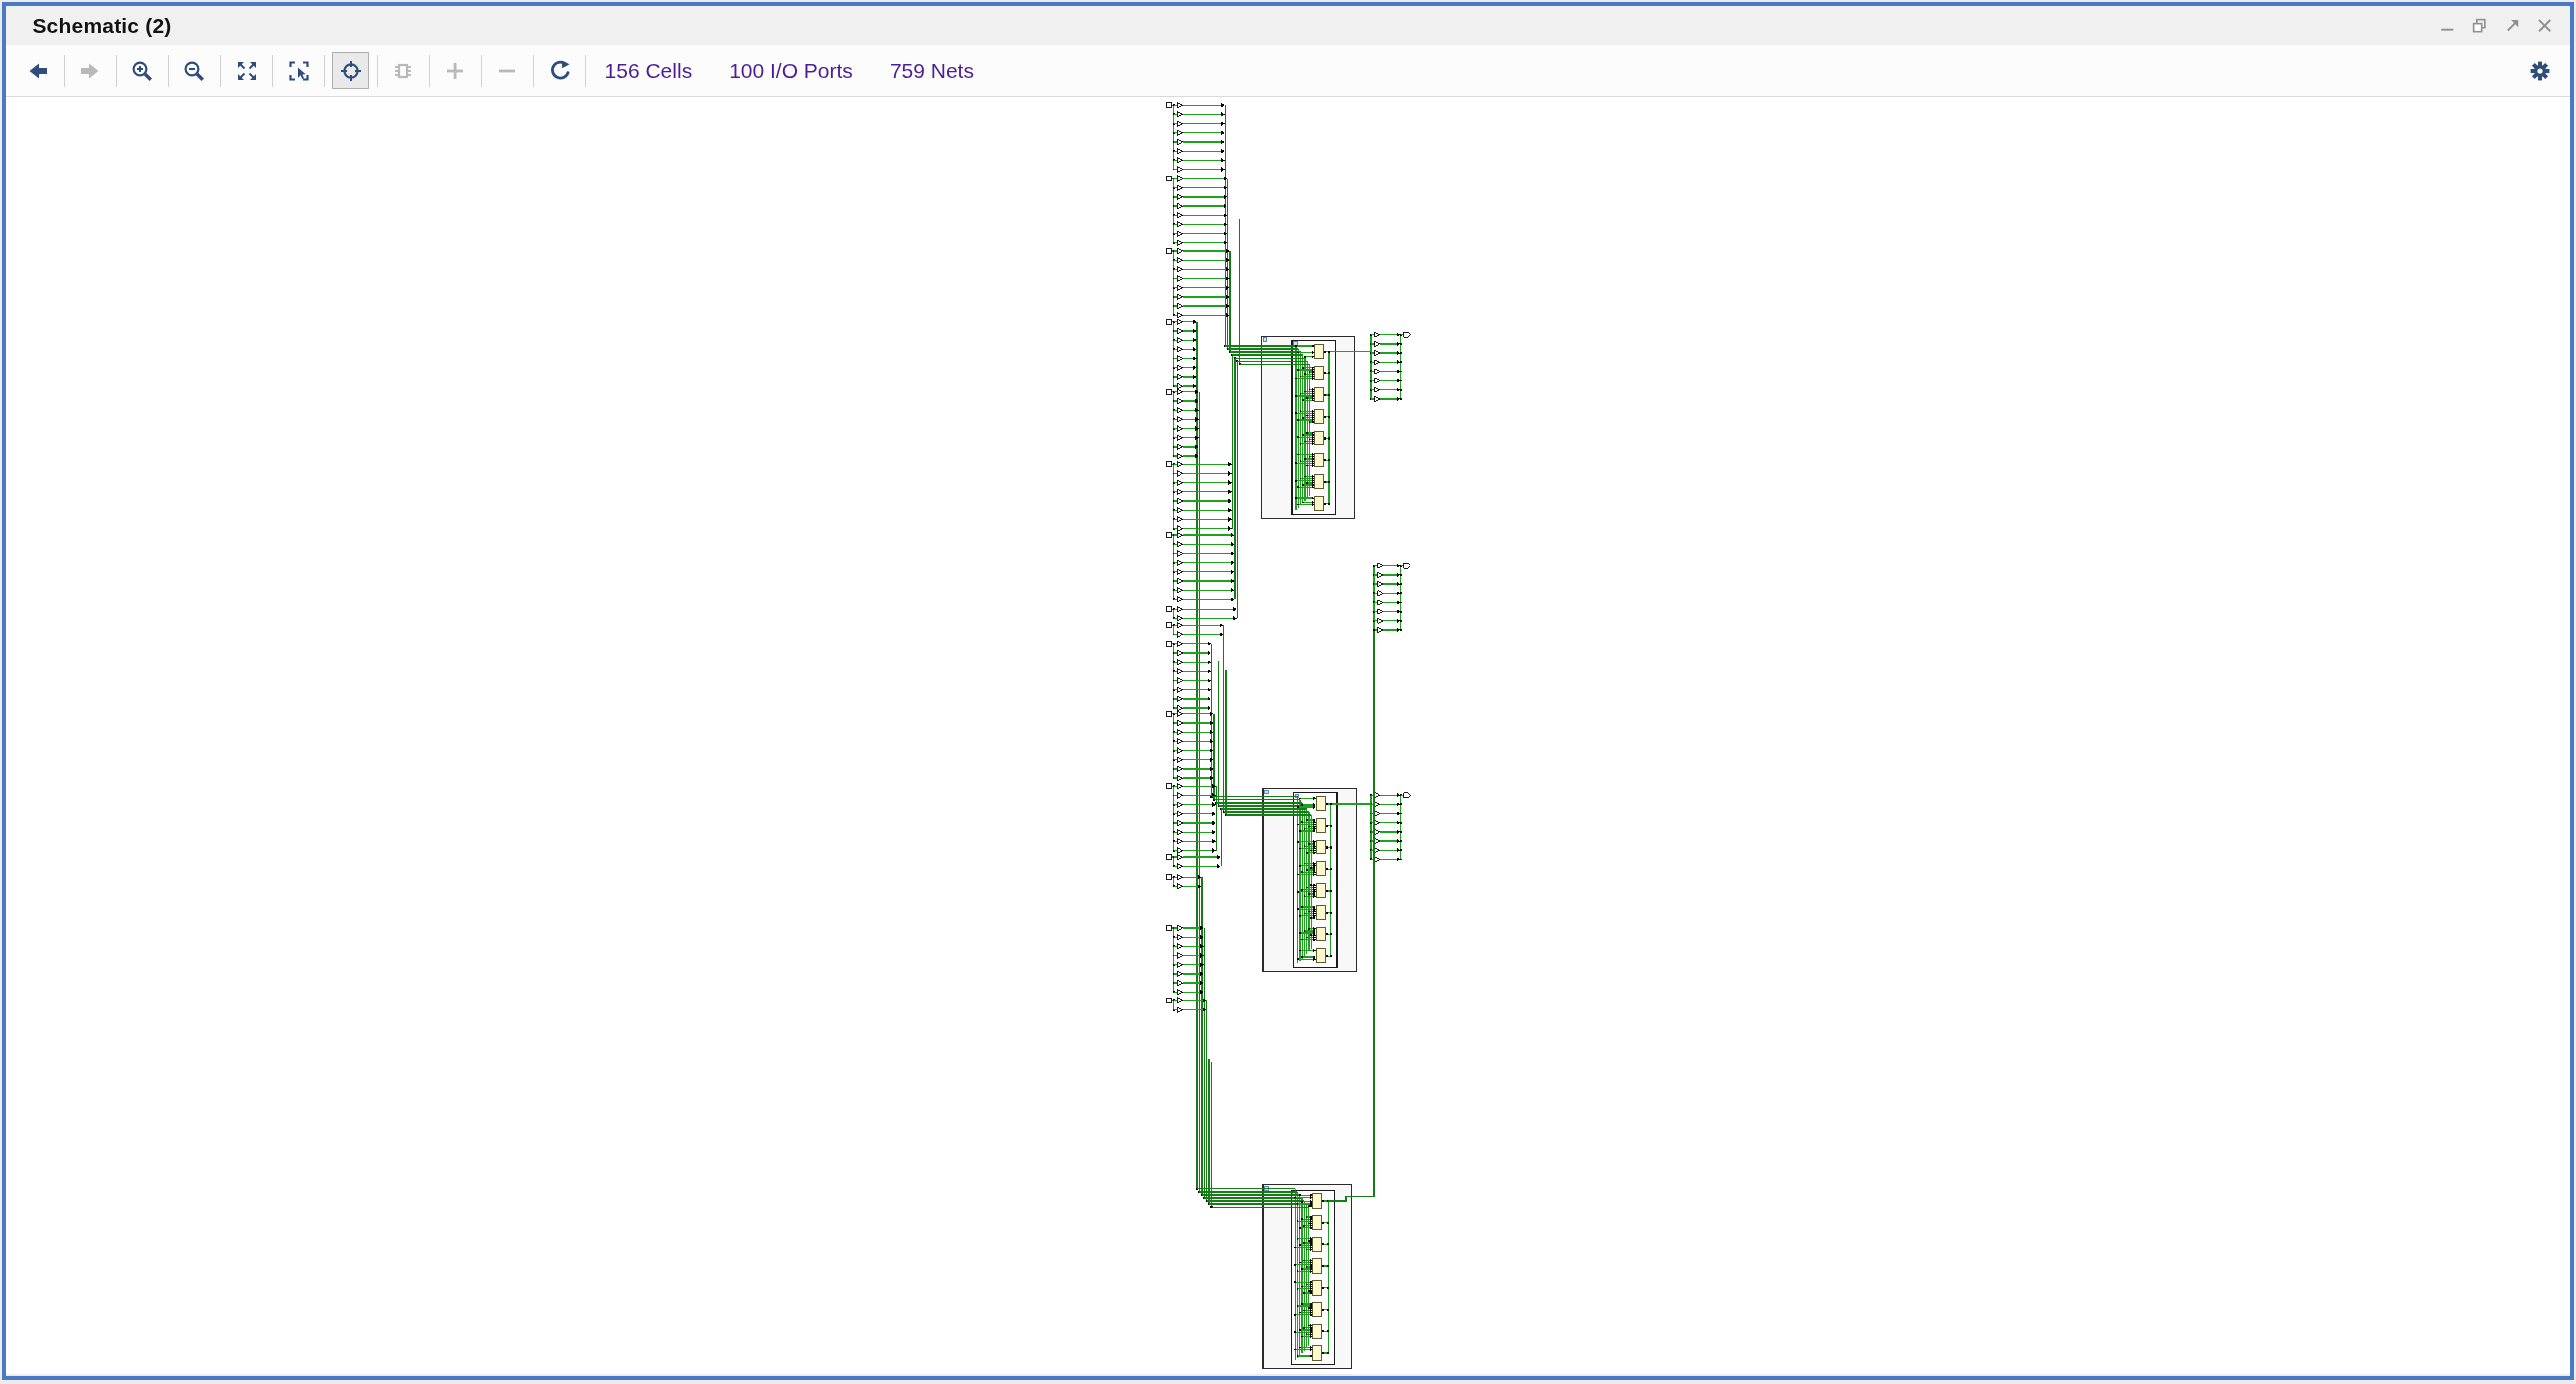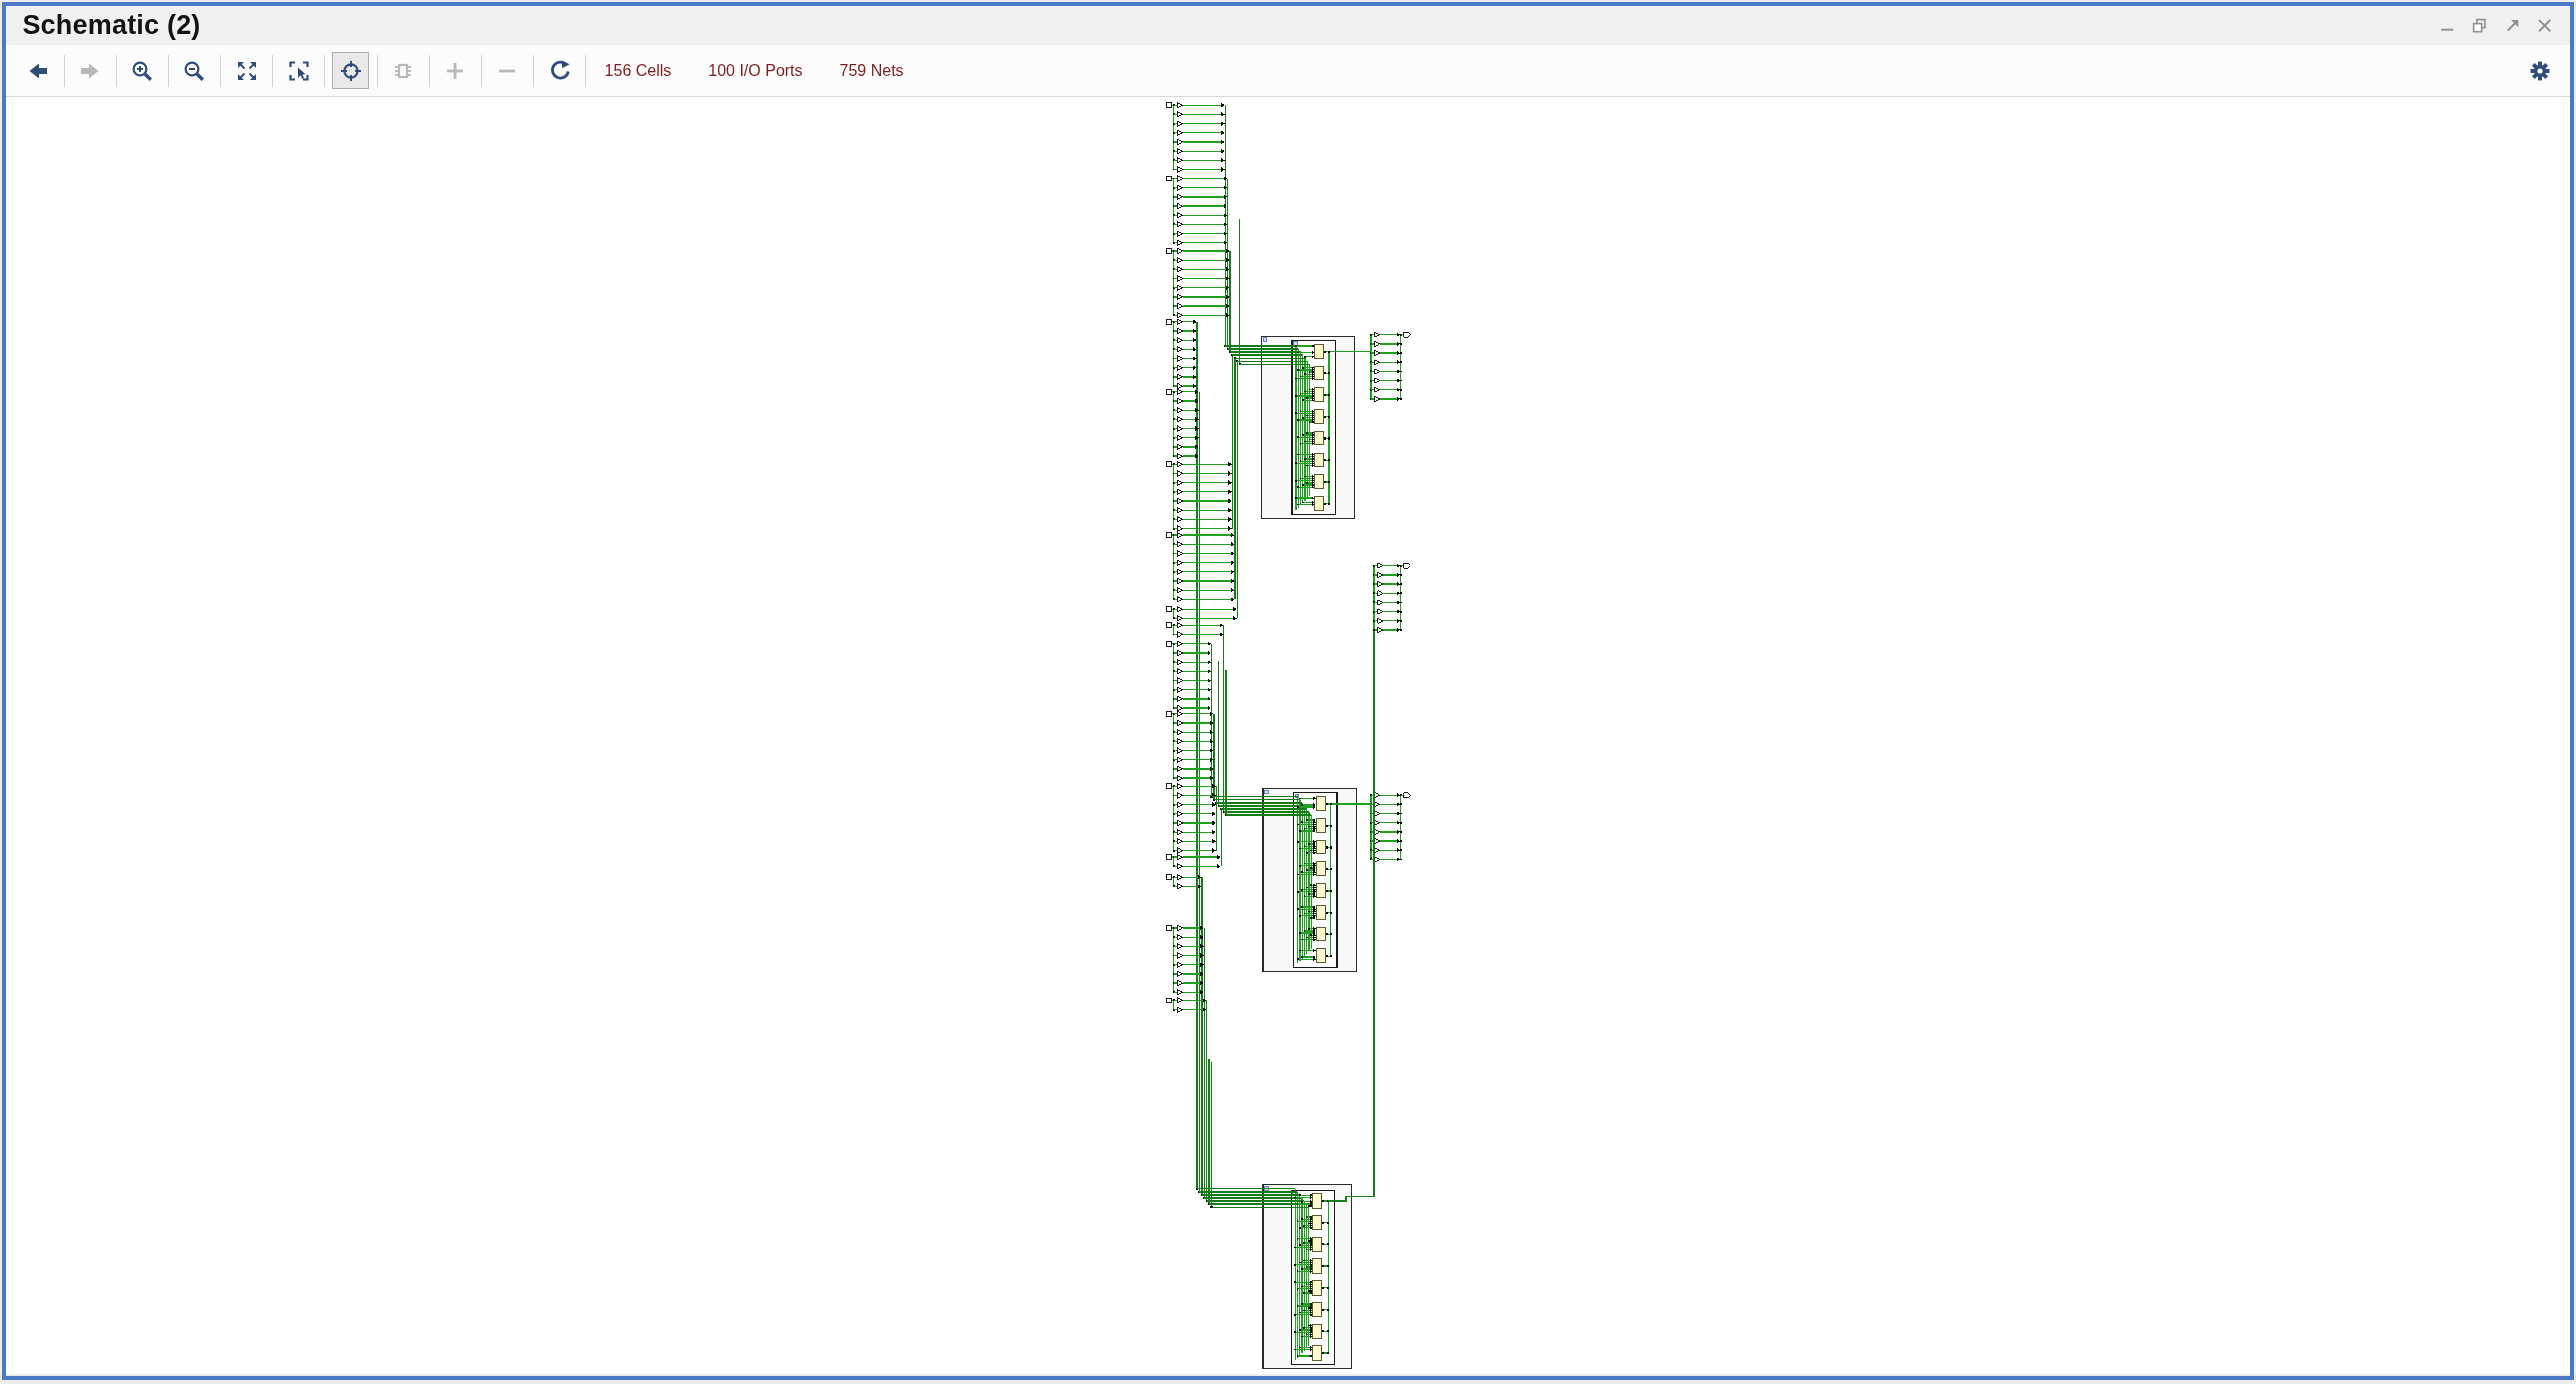--- a/index.html
+++ b/index.html
@@ -5,37 +5,37 @@
   html,body{margin:0;padding:0;}
   body{
     width:2576px;height:1385px;position:relative;background:#ececec;
     font-family:"Liberation Sans", sans-serif; overflow:hidden;
   }
   .titlebar{
     position:absolute;left:6.4px;right:6.4px;top:6.4px;height:39px;
     background:#f0f0f0;display:flex;align-items:center;z-index:2;
   }
   .title{
-    font-size:27px;font-weight:bold;color:#121212;margin-left:16px;letter-spacing:0.2px;
+    font-size:21px;font-weight:bold;color:#121212;margin-left:26px;letter-spacing:0.2px;
   }
   .winctrls{position:absolute;right:14.5px;top:0;height:39px;display:flex;align-items:center;gap:11.3px;}
   .wbtn{width:21px;height:21px;display:flex;align-items:center;justify-content:center;cursor:default;}
   .toolbar{
     position:absolute;left:6.4px;right:6.4px;top:45px;height:52px;background:#fcfcfc;
     display:flex;align-items:center;padding-left:13px;z-index:2;
     border-bottom:0.8px solid #d9d9d9;box-sizing:border-box;
   }
   .tbtn{
     width:35px;height:35px;display:flex;align-items:center;justify-content:center;
     border:0.8px solid transparent;border-radius:0.8px;background:transparent;
   }
   .tbtn.selected{background:#e9e9e9;border:0.8px solid #adadad;}
   .sep{width:0.8px;height:32px;background:#d2d2d2;margin:0 7.2px;}
   .links{display:flex;align-items:center;margin-left:11.3px;gap:37px;}
-  .link{font-size:16px;color:#7f1d1d;cursor:pointer;white-space:nowrap;}
+  .link{font-size:21px;color:#4c1d95;cursor:pointer;white-space:nowrap;}
   .gearbox{position:absolute;right:11.3px;top:0;height:52px;display:flex;align-items:center;}
   .canvas{
     position:absolute;left:6.4px;right:6.4px;top:97px;bottom:11.3px;background:#ffffff;overflow:hidden;z-index:1;
   }
   .canvas svg{position:absolute;left:-6.4px;top:0;}
   .frame{
     position:absolute;left:1.6px;right:1.6px;top:1.6px;bottom:4.8px;
     border:4.8px solid #4a79c5;pointer-events:none;z-index:50;
   }
 </style>

